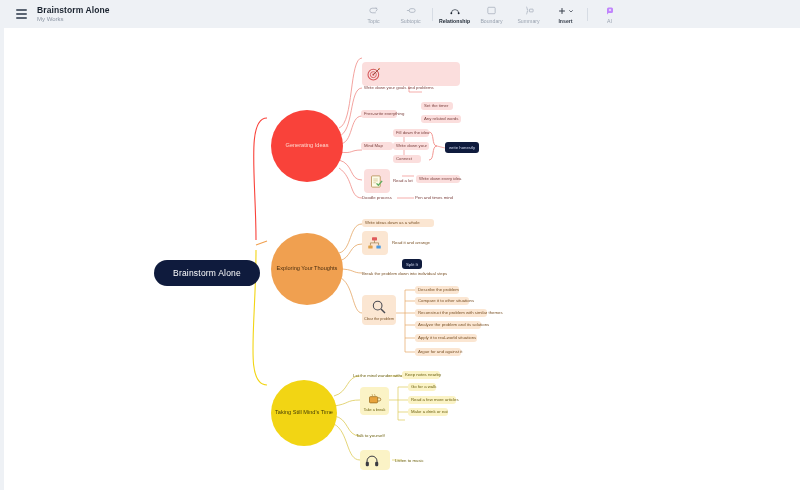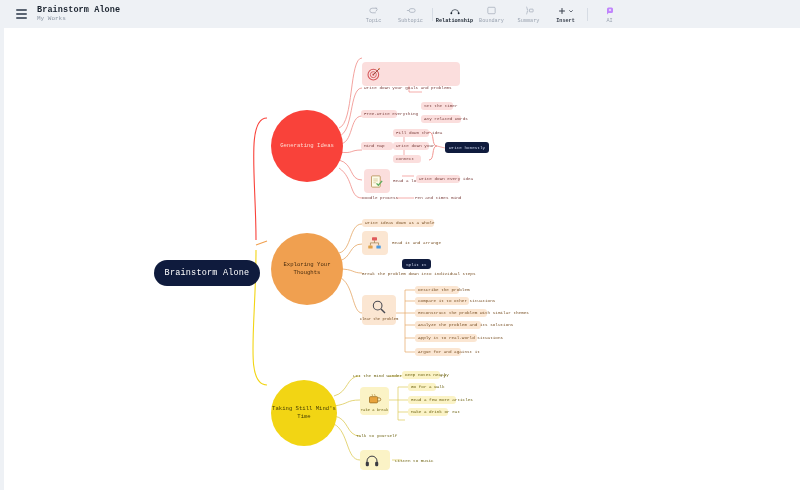--- a/index.html
+++ b/index.html
@@ -2,21 +2,21 @@
 <html><head>
 <meta charset="utf-8">
 <style>
   * { box-sizing: border-box; margin:0; padding:0; }
   html,body { width:800px; height:490px; overflow:hidden; }
   body {
     font-family: "Liberation Sans", sans-serif;
     background:#ffffff;
     -webkit-font-smoothing: antialiased;
   }
-  .app { position:relative; width:800px; height:490px; background:#eef1f5;font-family:Liberation Mono, monospace; }
+  .app { position:relative; width:800px; height:490px; background:#eef1f5; }
 
   
   .header {
     position:absolute; left:0; top:0; width:800px; height:28px;
     background:#eef1f5; display:flex; align-items:center;
   }
   .hamburger { width:26px; display:flex; flex-direction:column; gap:2.5px;
     align-items:center; margin-left:8px; cursor:pointer; }
   .hamburger i { display:block; width:11px; height:1.4px; background:#5a6472; border-radius:1px;}
   .titlewrap { margin-left:3px; line-height:1.05; }

